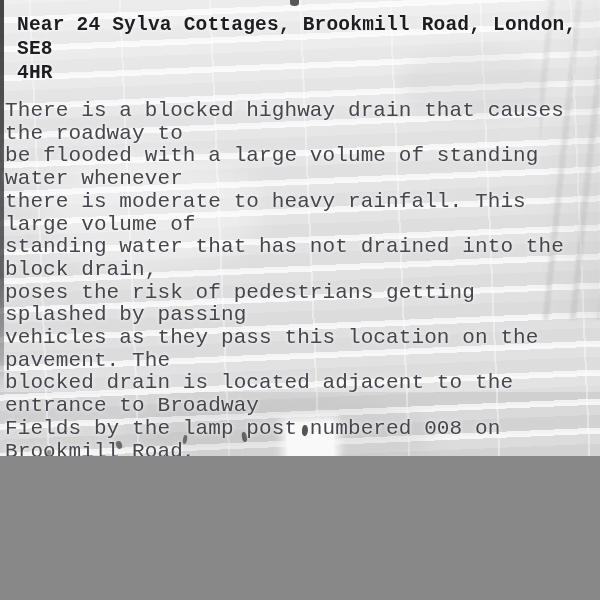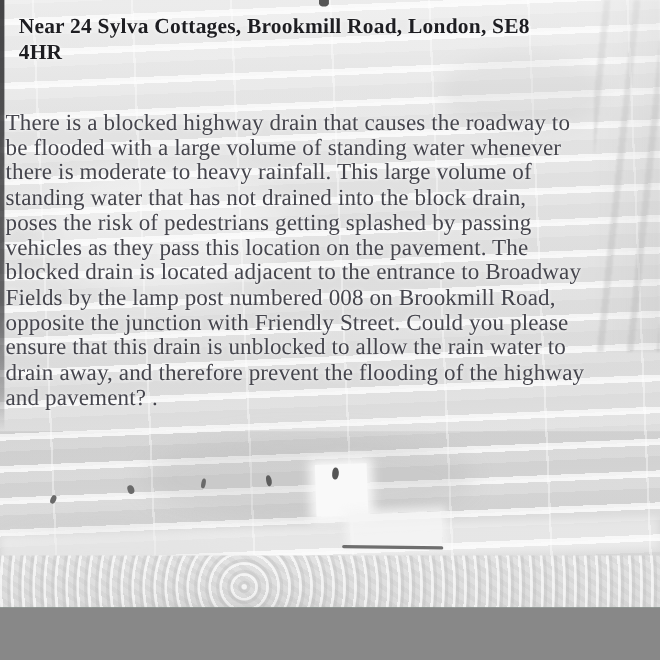--- a/index.html
+++ b/index.html
@@ -1,24 +1,24 @@
 <!DOCTYPE html>
 <html><head>
 <meta charset="utf-8">
 <style>
   html, body { margin: 0; padding: 0; background: #888; }
   * { box-sizing: border-box; }
 
   .frame {
     position: relative;
     width: 600px;
-    height: 552px;
+    height: 456px;
     overflow: hidden;
-    background: #22c55e;
-    font-family: Liberation Serif, serif;
+    background: #0ea5e9;
+    font-family: Liberation Mono, monospace;
   }
 
   
   .wall {
     position: absolute;
     left: -50px; top: -50px;
     width: 700px; height: 620px;
     transform: rotate(-2.4deg);
     background:
       repeating-linear-gradient(to right,

